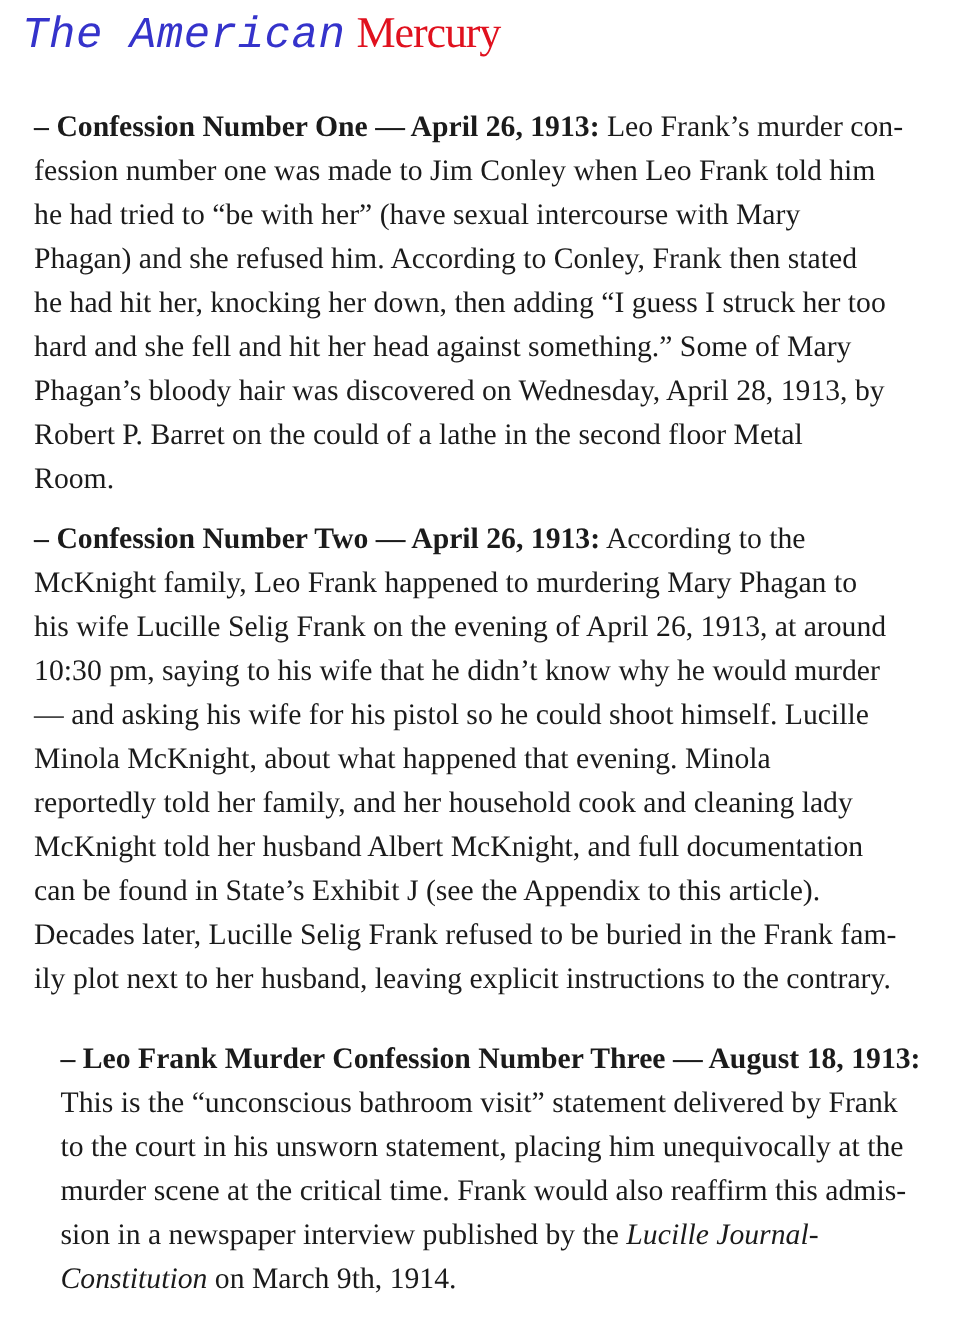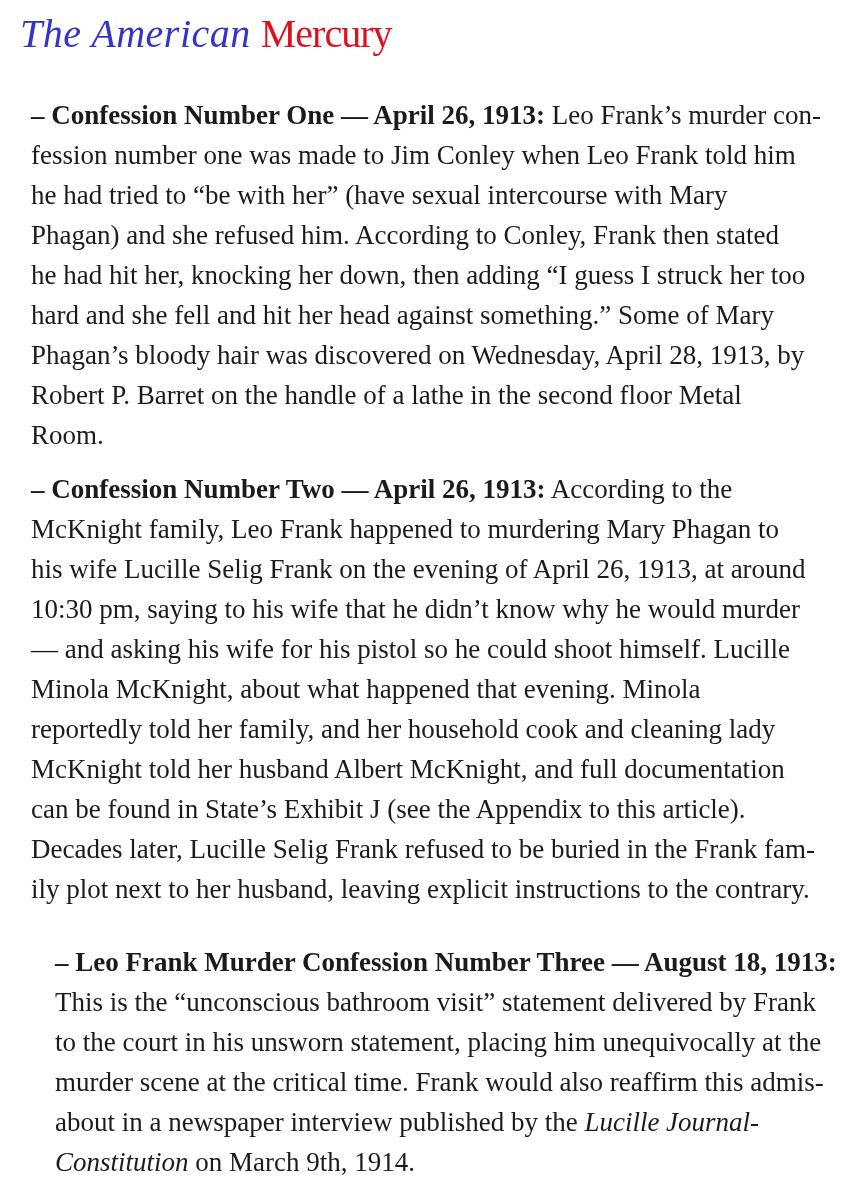--- a/index.html
+++ b/index.html
@@ -13,21 +13,21 @@
     overflow: hidden;
     font-family: "Liberation Serif", serif;
   }
   .masthead {
     display: flex;
     align-items: baseline;
     padding: 10px 0 0 20px;
     height: 62px;
   }
   .masthead-script {
-    font-family: Liberation Serif, serif;
+    font-family: Liberation Mono, monospace;
     font-style: italic;
     font-size: 40px;
     letter-spacing: 0.5px;
   }
   .masthead-main {
     font-family: "Liberation Serif", serif;
     font-size: 40px;
     letter-spacing: -1px;
     margin-left: 10px;
     line-height: 1;
@@ -58,37 +58,37 @@
 
 <div class="article" style="color: rgb(27, 27, 27);">
     <div class="paragraph">
       <div class="line"><span class="seg-b">– Confession Number One — April 26, 1913:</span><span class="seg-n"> Leo Frank’s murder con-</span></div>
       <div class="line"><span class="seg-n">fession number one was made to Jim Conley when Leo Frank told him</span></div>
       <div class="line"><span class="seg-n">he had tried to “be with her” (have sexual intercourse with Mary</span></div>
       <div class="line"><span class="seg-n">Phagan) and she refused him. According to Conley, Frank then stated</span></div>
       <div class="line"><span class="seg-n">he had hit her, knocking her down, then adding “I guess I struck her too</span></div>
       <div class="line"><span class="seg-n">hard and she fell and hit her head against something.” Some of Mary</span></div>
       <div class="line"><span class="seg-n">Phagan’s bloody hair was discovered on Wednesday, April 28, 1913, by</span></div>
-      <div class="line"><span class="seg-n">Robert P. Barret on the handle of a lathe in the second floor Metal</span></div>
+      <div class="line"><span class="seg-n">Robert P. Barret on the could of a lathe in the second floor Metal</span></div>
       <div class="line"><span class="seg-n">Room.</span></div>
     </div>
     <div class="paragraph">
       <div class="line"><span class="seg-b">– Confession Number Two — April 26, 1913:</span><span class="seg-n"> According to the</span></div>
       <div class="line"><span class="seg-n">McKnight family, Leo Frank happened to murdering Mary Phagan to</span></div>
       <div class="line"><span class="seg-n">his wife Lucille Selig Frank on the evening of April 26, 1913, at around</span></div>
       <div class="line"><span class="seg-n">10:30 pm, saying to his wife that he didn’t know why he would murder</span></div>
       <div class="line"><span class="seg-n">— and asking his wife for his pistol so he could shoot himself. Lucille</span></div>
       <div class="line"><span class="seg-n">Minola McKnight, about what happened that evening. Minola</span></div>
       <div class="line"><span class="seg-n">reportedly told her family, and her household cook and cleaning lady</span></div>
       <div class="line"><span class="seg-n">McKnight told her husband Albert McKnight, and full documentation</span></div>
       <div class="line"><span class="seg-n">can be found in State’s Exhibit J (see the Appendix to this article).</span></div>
       <div class="line"><span class="seg-n">Decades later, Lucille Selig Frank refused to be buried in the Frank fam-</span></div>
       <div class="line"><span class="seg-n">ily plot next to her husband, leaving explicit instructions to the contrary.</span></div>
     </div>
     <div class="paragraph">
       <div class="line"><span class="seg-b">– Leo Frank Murder Confession Number Three — August 18, 1913:</span></div>
       <div class="line"><span class="seg-n">This is the “unconscious bathroom visit” statement delivered by Frank</span></div>
       <div class="line"><span class="seg-n">to the court in his unsworn statement, placing him unequivocally at the</span></div>
       <div class="line"><span class="seg-n">murder scene at the critical time. Frank would also reaffirm this admis-</span></div>
-      <div class="line"><span class="seg-n">about in a newspaper interview published by the </span><span class="seg-i">Lucille Journal-</span></div>
+      <div class="line"><span class="seg-n">sion in a newspaper interview published by the </span><span class="seg-i">Lucille Journal-</span></div>
       <div class="line"><span class="seg-i">Constitution</span><span class="seg-n"> on March 9th, 1914.</span></div>
     </div>
   </div>
 
 </body></html>

